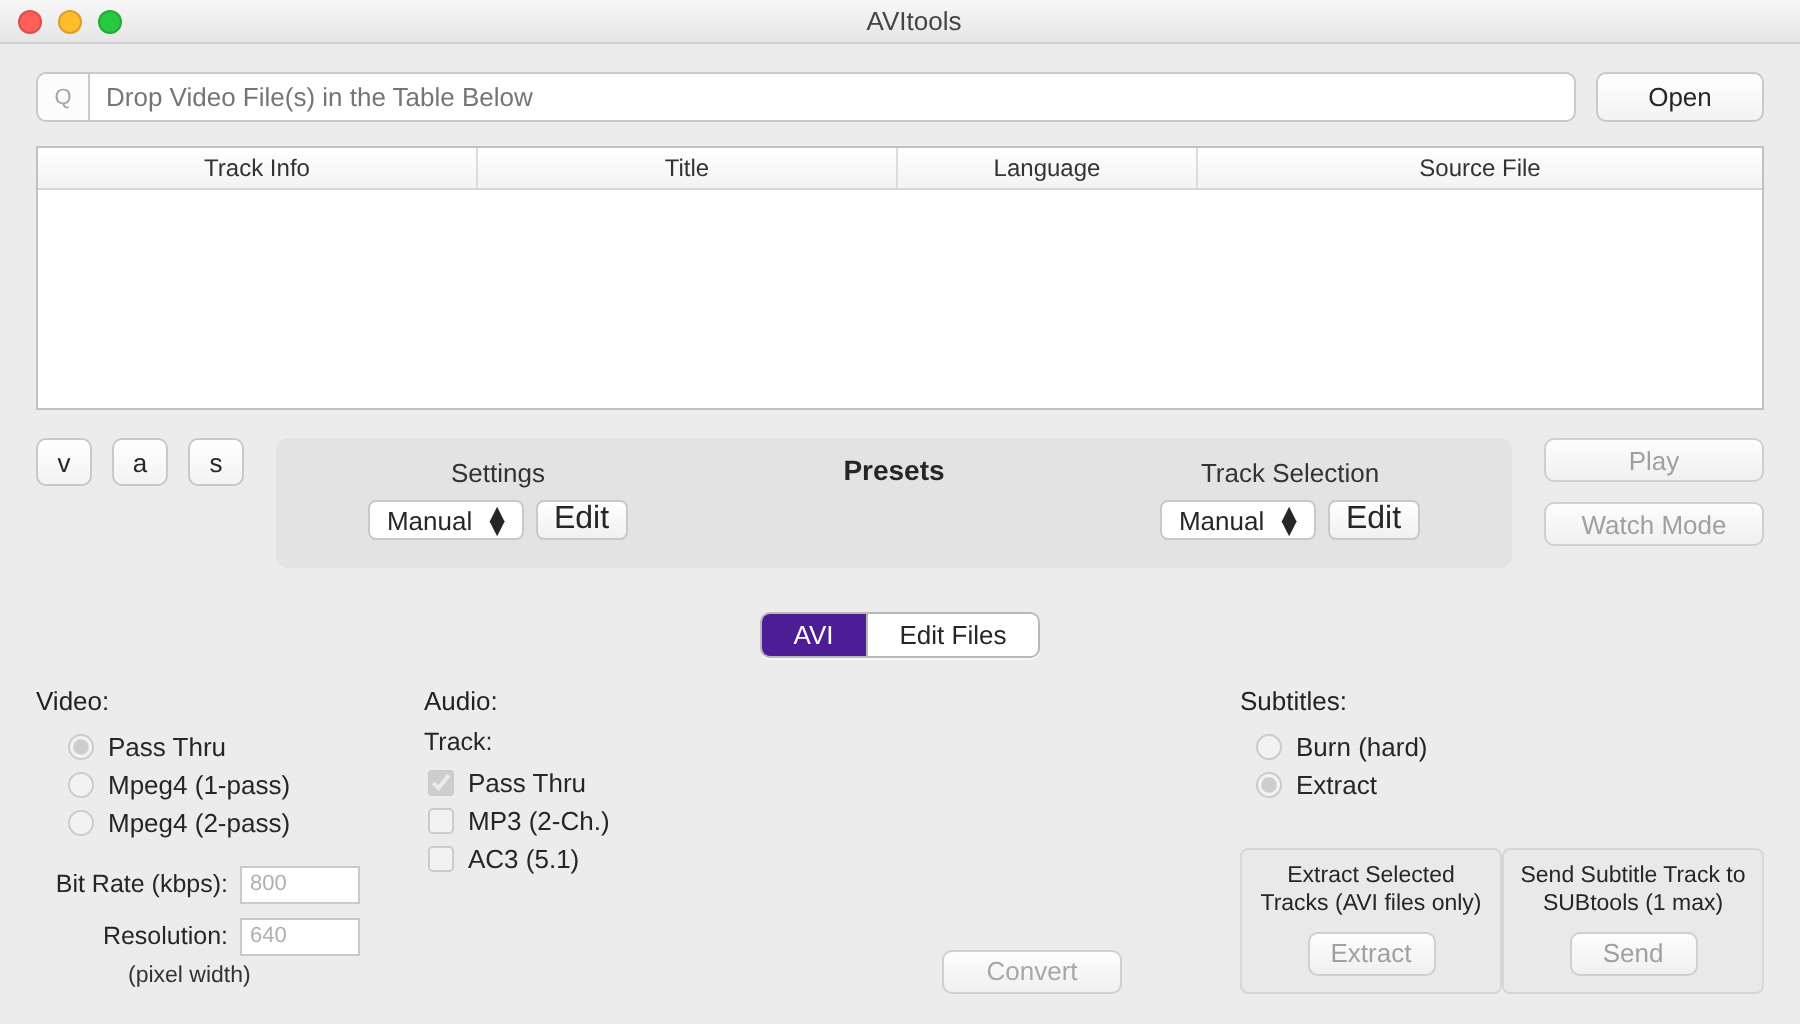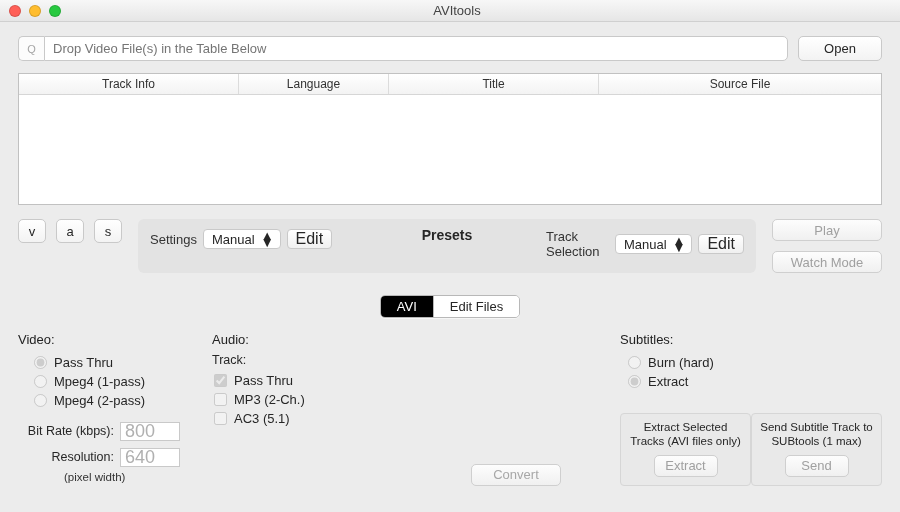--- a/index.html
+++ b/index.html
@@ -27,56 +27,56 @@
   .table { margin-top: 12px; border:1px solid #c1c1c1; background:#fff; height: 132px; }
   .thead { display:flex; height:21px; border-bottom:1px solid #d6d6d6; background:linear-gradient(#fff,#f3f3f3); }
   .th { border-right:1px solid #dcdcdc; display:flex; align-items:center; justify-content:center; font-size:12px; color:#333; }
   .tbody { height: calc(100% - 21px); }
 
   
   .middle { margin-top: 14px; display:flex; gap:16px; align-items:flex-start; }
   .vas { display:flex; gap:10px; }
   .vasbtn { width:28px; height:24px; border:1px solid #c9c9c9; border-radius:5px; background: linear-gradient(#fff,#f3f3f3); font-size:13px; }
   .presets { flex:1; background:#e3e3e3; border-radius:6px; padding: 6px 12px 14px 12px; display:grid; grid-template-columns: 1fr 1fr 1fr; align-items:start; }
-  .preset-col { display:flex; flex-direction:row; align-items:center; gap:6px; padding-top:4px;}
+  .preset-col { display:flex; flex-direction:column; align-items:center; gap:6px; padding-top:4px;}
   .preset-head { font-size:13px; color:#333; }
   .preset-mid { font-weight:600; font-size:14px; text-align:center; padding-top:2px;}
   .selrow { display:flex; align-items:center; gap:6px; }
   .mac-select { height:20px; display:inline-flex; align-items:center; padding:0 6px 0 8px; background:#fff; border:1px solid #c9c9c9; border-radius:4px; font-size:12px;}
   .mac-select .arrows { margin-left:6px; font-size:9px; line-height:7px; color:#555; display:flex; flex-direction:column;}
   .minibtn { height:20px; padding:0 8px; border:1px solid #c9c9c9; border-radius:4px; background: linear-gradient(#fff,#f0f0f0); font-size:16px; }
 
   .rightcol { width: 110px; display:flex; flex-direction:column; gap:10px; }
   .btn { height:22px; border:1px solid #cfcfcf; border-radius:5px; background: linear-gradient(#fdfdfd,#f0f0f0); color:#a0a0a0; }
 
   
   .segrow { display:flex; justify-content:center; margin-top:22px; }
   .seg { display:inline-flex; border:1px solid #b8b8b8; border-radius:5px; overflow:hidden; box-shadow:0 1px 0 rgba(255,255,255,0.5);}
   .seg button { border:none; padding: 3px 16px; font-size:13px; background:#fff; }
-  .seg button.active { background:#000000; color:#fff; }
+  .seg button.active { background:#4c1d95; color:#fff; }
   .seg button + button { border-left:1px solid #b8b8b8; }
 
   
   .lower { display:flex; gap:24px; margin-top:14px; }
   .lower h4 { font-size:13px; font-weight:400; color:#222; margin-bottom:6px; }
   .subhead { font-size:12.5px; margin-bottom:4px; }
   .radio-row, .check-row { display:flex; align-items:center; gap:7px; height:19px; color:#b0b0b0; font-size:12.5px;}
   .check-row input, .radio-row input { accent-color:#b0b0b0; }
   .dis { color:#b0b0b0 !important; }
   .check-row input[type=checkbox] { width:13px; height:13px; }
   .radio-row input[type=radio] { width:13px; height:13px; }
 
   .video-col { width: 170px; }
   .audio-col { width: 200px; }
   .convert-col { width: 160px; display:flex; flex-direction:column; }
   .sub-col { flex:1; }
 
   .field-row { display:flex; align-items:center; gap:6px; height:22px; margin-top:4px;}
   .field-row label { font-size:12.5px; text-align:right; }
-  .numfield { width:60px; height:19px; border:1px solid #c9c9c9; background:#fff; padding:0 4px; color:#b0b0b0; font-size:18px;}
+  .numfield { width:60px; height:19px; border:1px solid #c9c9c9; background:#fff; padding:0 4px; color:#b0b0b0; font-size:11px;}
 
   .convertbtn { margin-top: auto; color:#a7a7a7; }
 
   .boxes { display:flex; margin-top:22px; }
   .box { flex:1; border:1px solid #d6d6d6; background:#e9e9e9; border-radius:4px; padding:6px 6px 8px 6px; display:flex; flex-direction:column; align-items:center; gap:6px; }
   .box .boxlabel { font-size:11.5px; text-align:center; line-height:1.25;}
   .box button { width:64px; }
 
   .note { font-size:11.5px; color:#333; margin-top:3px; }
 </style>
@@ -98,22 +98,22 @@
     <div class="searchwrap">
       <div class="q">Q</div>
       <input class="searchfield" placeholder="Drop Video File(s) in the Table Below" style="">
     </div>
     <button class="openbtn">Open</button>
   </div>
 
   <div class="table">
     <div class="thead">
       <div class="th" style="width:220px">Track Info</div>
+      <div class="th" style="width:210px">Title</div>
       <div class="th" style="width:150px">Language</div>
-      <div class="th" style="width:210px">Title</div>
       <div class="th" style="flex:1;border-right:none">Source File</div>
     </div>
     <div class="tbody"></div>
   </div>
 
   <div class="middle">
     <div class="vas">
       <button class="vasbtn">v</button>
       <button class="vasbtn">a</button>
       <button class="vasbtn">s</button>

